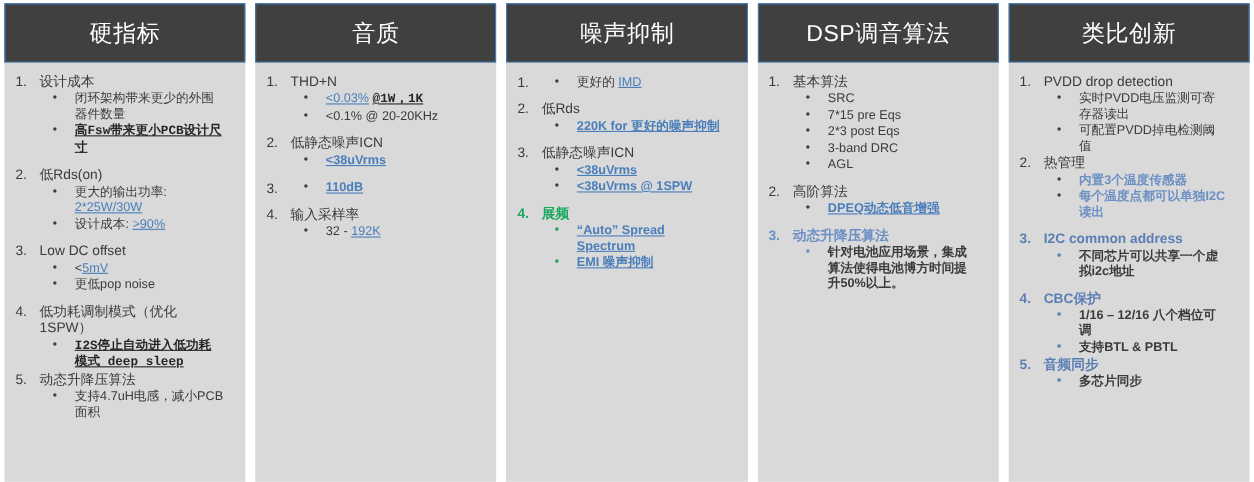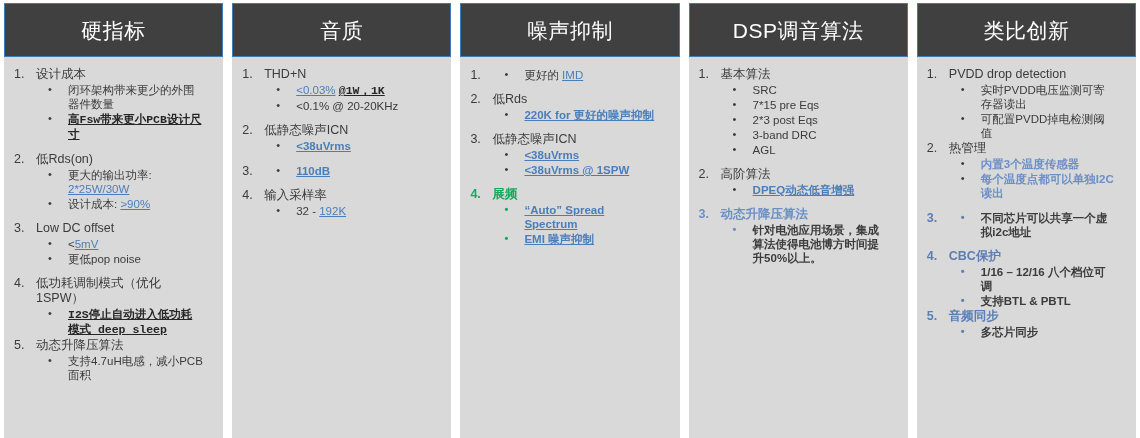--- a/index.html
+++ b/index.html
@@ -301,20 +301,21 @@
             <span class="num"></span>
             <span class="i1-text">热管理</span>
             <ul class="lvl2">
               <li class="item2"><span class="dot">•</span><span class="c-blue2 b">内置3个温度传感器</span></li>
               <li class="item2"><span class="dot">•</span><span class="c-blue2 b">每个温度点都可以单独I2C读出</span></li>
             </ul>
           </li>
           <div class="gap"></div>
           <li class="item1 c-bluegray b">
             <span class="num"></span>
+            <span class="i1-text">I2C common address</span>
             <ul class="lvl2">
               <li class="item2"><span class="dot">•</span><span class="c-dark">不同芯片可以共享一个虚拟i2c地址</span></li>
             </ul>
           </li>
           <div class="gap"></div>
           <li class="item1 c-bluegray b">
             <span class="num"></span>
             <span class="i1-text">CBC保护</span>
             <ul class="lvl2">
               <li class="item2"><span class="dot">•</span><span class="c-dark">1/16 – 12/16 八个档位可调</span></li>

